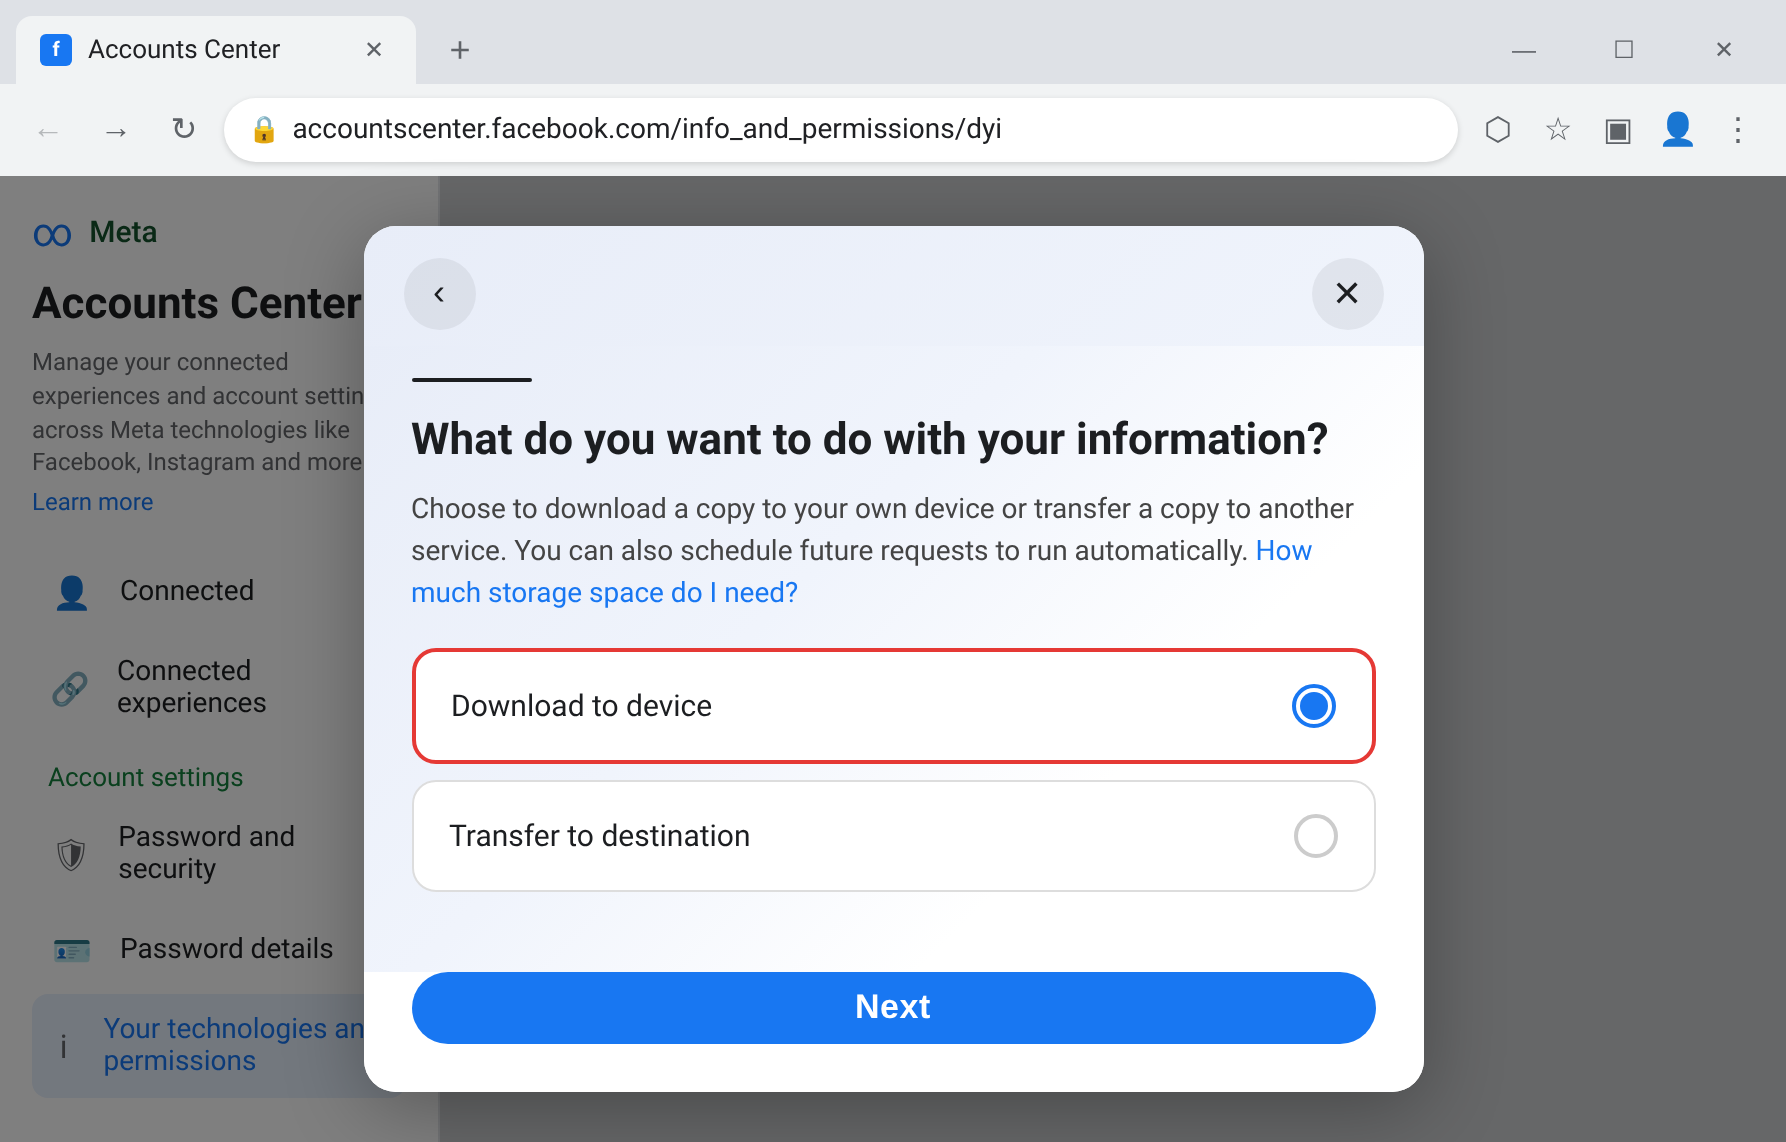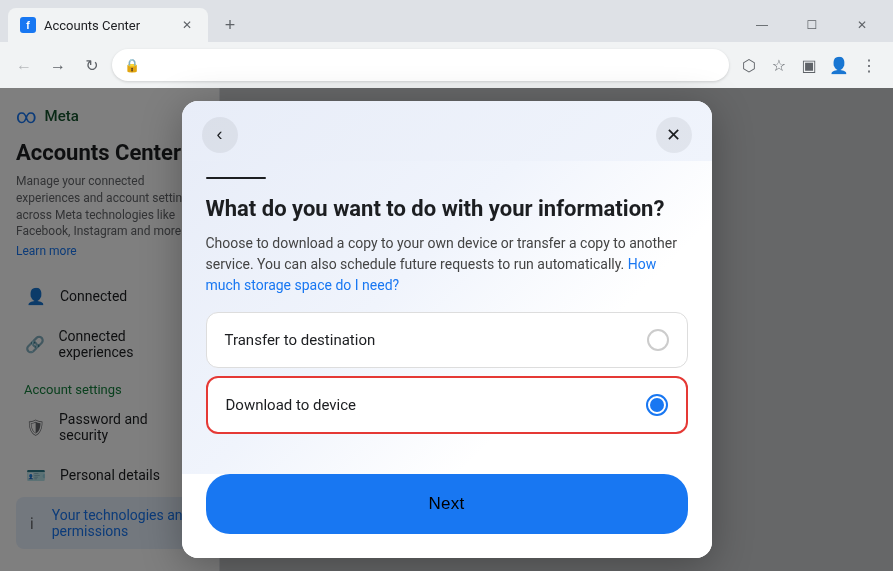--- a/index.html
+++ b/index.html
@@ -413,27 +413,27 @@
       background: #1877f2;
     }
 
     .modal-footer {
       padding: 0 24px 24px;
       background: white;
     }
 
     .next-btn {
       width: 100%;
-      height: 60px;
+      height: 36px;
       border-radius: 24px;
       border: none;
       background: #1877f2;
-      color: #000000;
+      color: #ffffff;
       font-size: 17px;
-      font-weight: 400;
+      font-weight: 700;
       cursor: pointer;
       letter-spacing: 0.3px;
     }
   </style>
 </head>
 <body>
 
 <div>
 
   <div class="tab-bar">
@@ -453,20 +453,21 @@
     </div>
   </div>
 
   <div class="address-bar-row">
     <button class="nav-btn disabled">←</button>
     <button class="nav-btn">→</button>
     <button class="nav-btn">↻</button>
 
     <div class="address-bar">
       <span class="address-lock">🔒</span>
+      <span class="address-text">accountscenter.facebook.com/info_and_permissions/dyi</span>
     </div>
 
     <div class="address-actions">
       <button class="addr-btn">⬡</button>
       <button class="addr-btn">☆</button>
       <button class="addr-btn">▣</button>
       <button class="addr-btn">👤</button>
       <button class="addr-btn">⋮</button>
     </div>
   </div>
@@ -496,21 +497,21 @@
 
     <div class="sidebar-section-title">Account settings</div>
 
     <div class="sidebar-nav-item">
       <span class="sidebar-nav-icon">🛡</span>
       <span>Password and security</span>
     </div>
 
     <div class="sidebar-nav-item">
       <span class="sidebar-nav-icon">🪪</span>
-      <span>Personal details</span>
+      <span>Password details</span>
     </div>
 
     <div class="sidebar-nav-item active">
       <span class="sidebar-nav-icon">ℹ</span>
       <span>Your technologies and permissions</span>
     </div>
   </div>
 
   <div class="main-area"></div>
 
@@ -525,32 +526,32 @@
       <div class="modal-body">
         <div class="modal-divider"></div>
         <h2 class="modal-title">What do you want to do with your information?</h2>
         <p class="modal-description">
           <span>Choose to download a copy to your own device or transfer a copy to another service. You can also schedule future requests to run automatically.</span>
           <a class="modal-link" href="#">How much storage space do I need?</a>
         </p>
 
         <div class="modal-options">
 
-          <div class="option-item">
-            <span class="option-label">Transfer to destination</span>
-            <div class="radio-outer"></div>
-          </div>
-
           <div class="option-item selected">
             <span class="option-label">Download to device</span>
             <div class="radio-outer checked">
               <div class="radio-inner"></div>
             </div>
           </div>
 
+          <div class="option-item">
+            <span class="option-label">Transfer to destination</span>
+            <div class="radio-outer"></div>
+          </div>
+
         </div>
       </div>
 
       <div class="modal-footer">
         <button class="next-btn">Next</button>
       </div>
 
     </div>
   </div>
 

